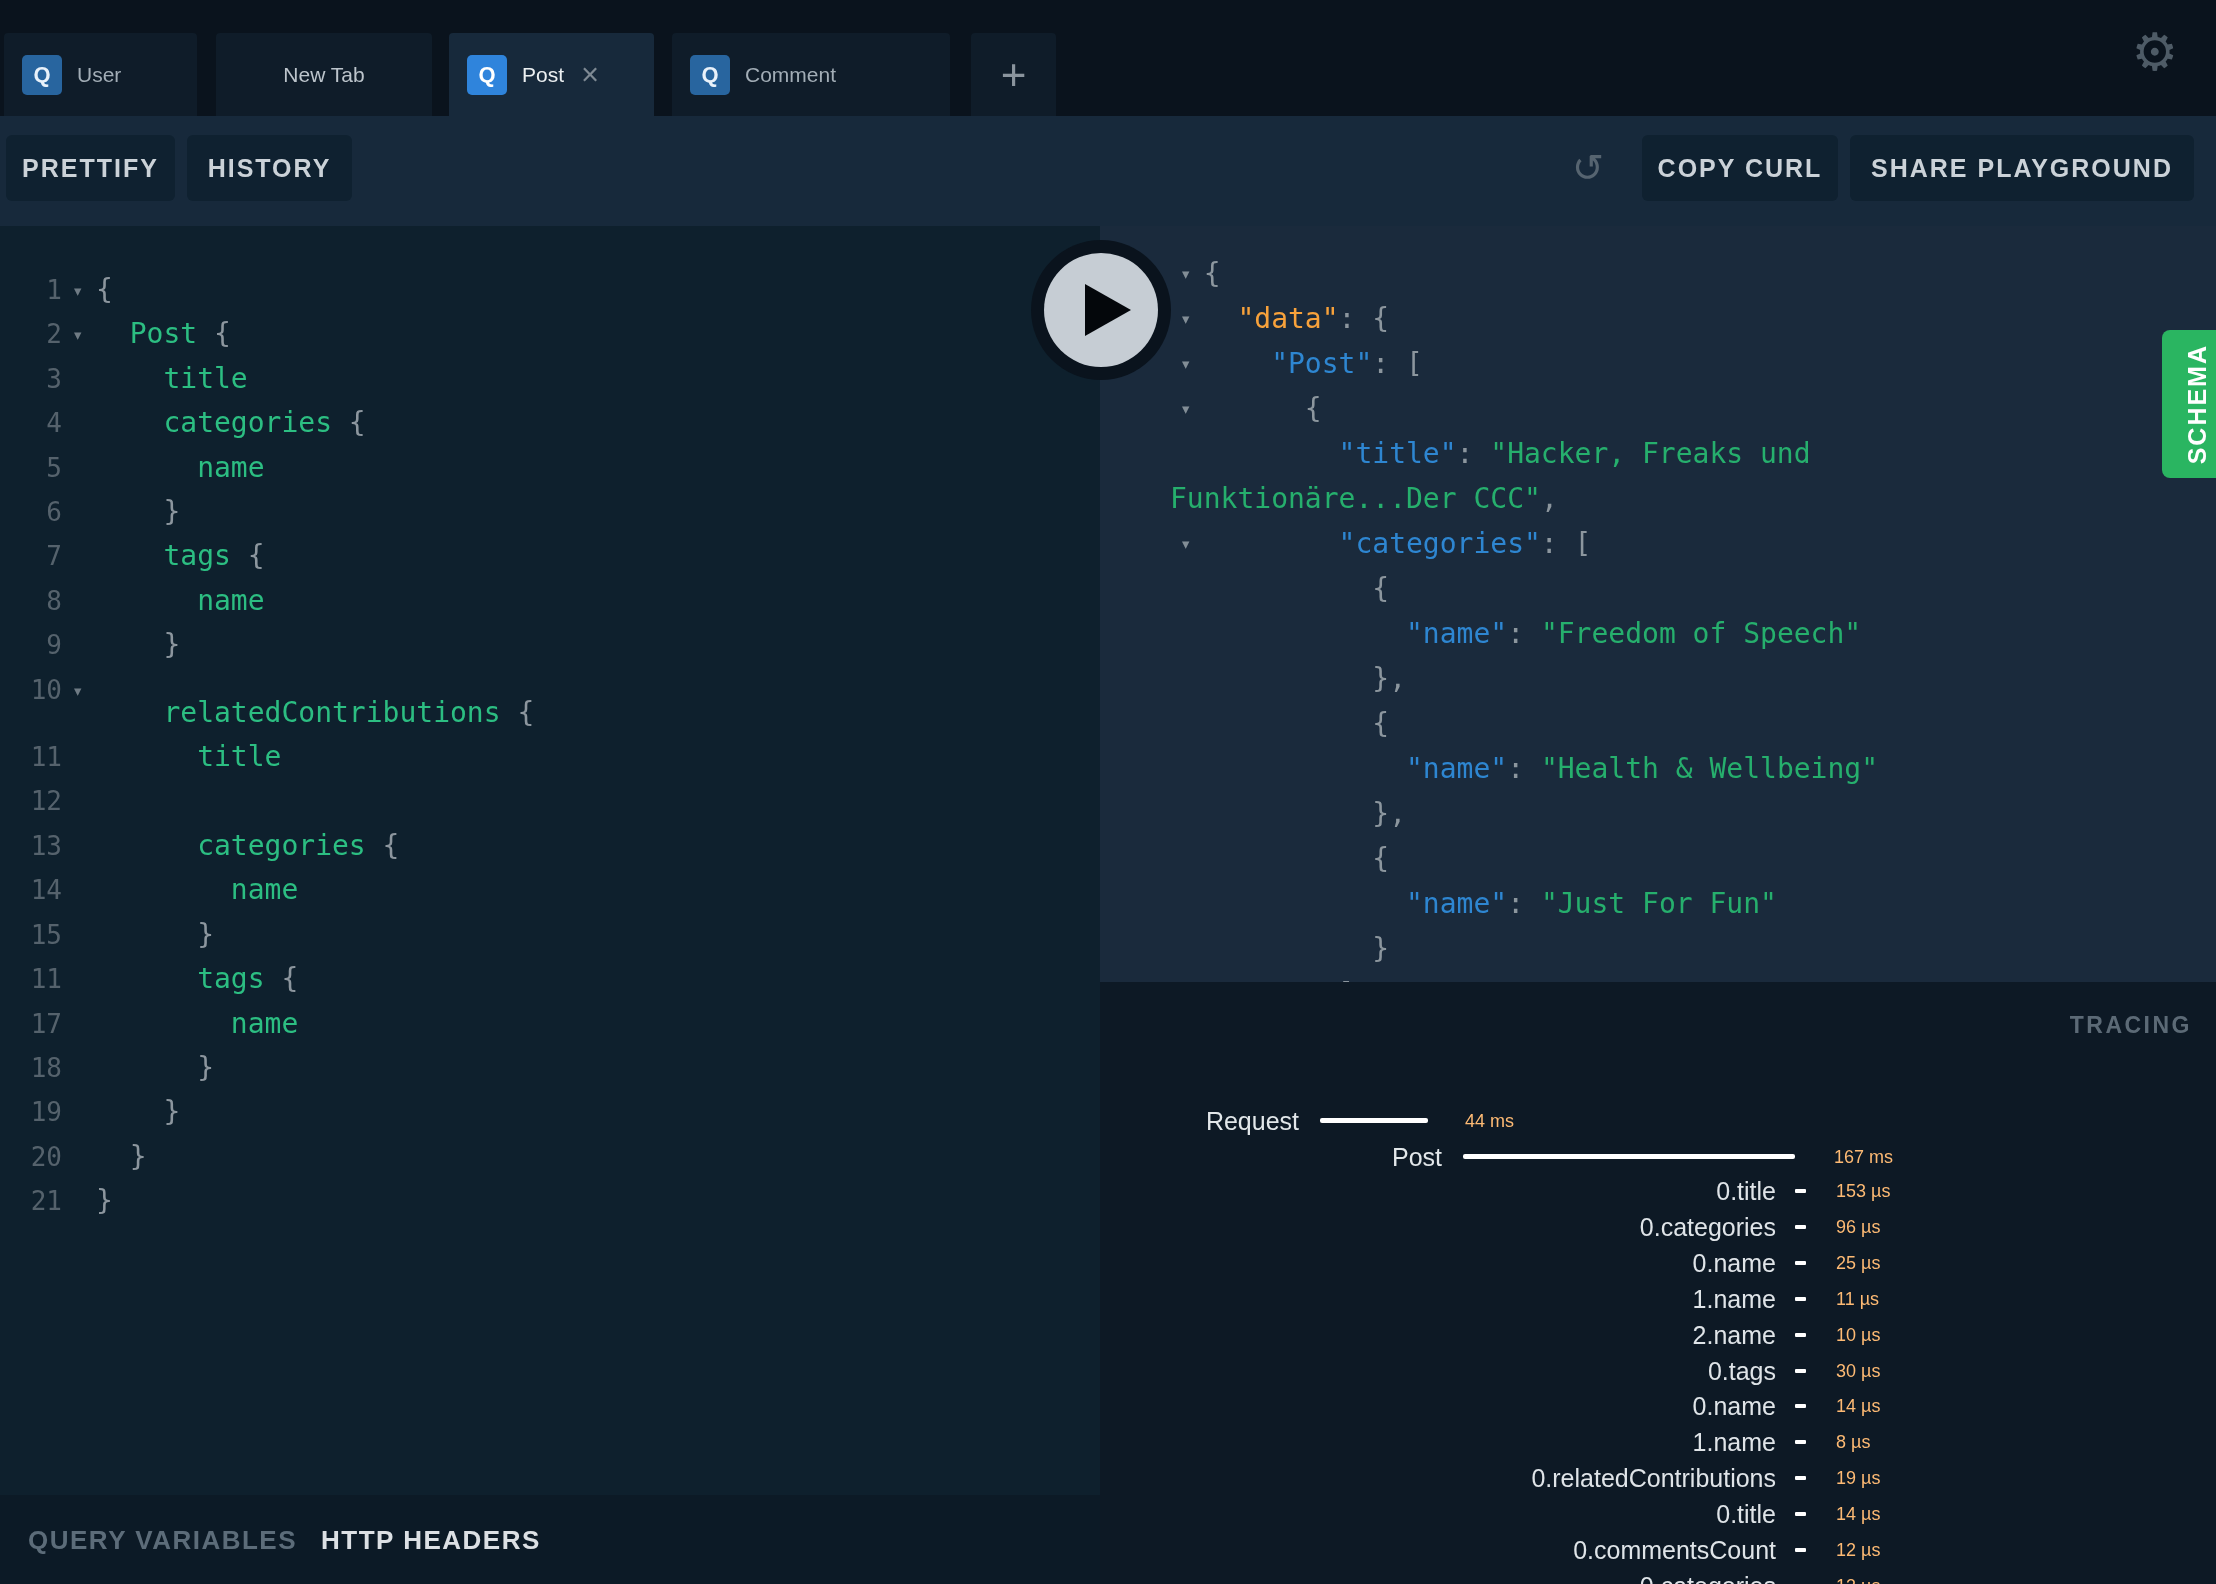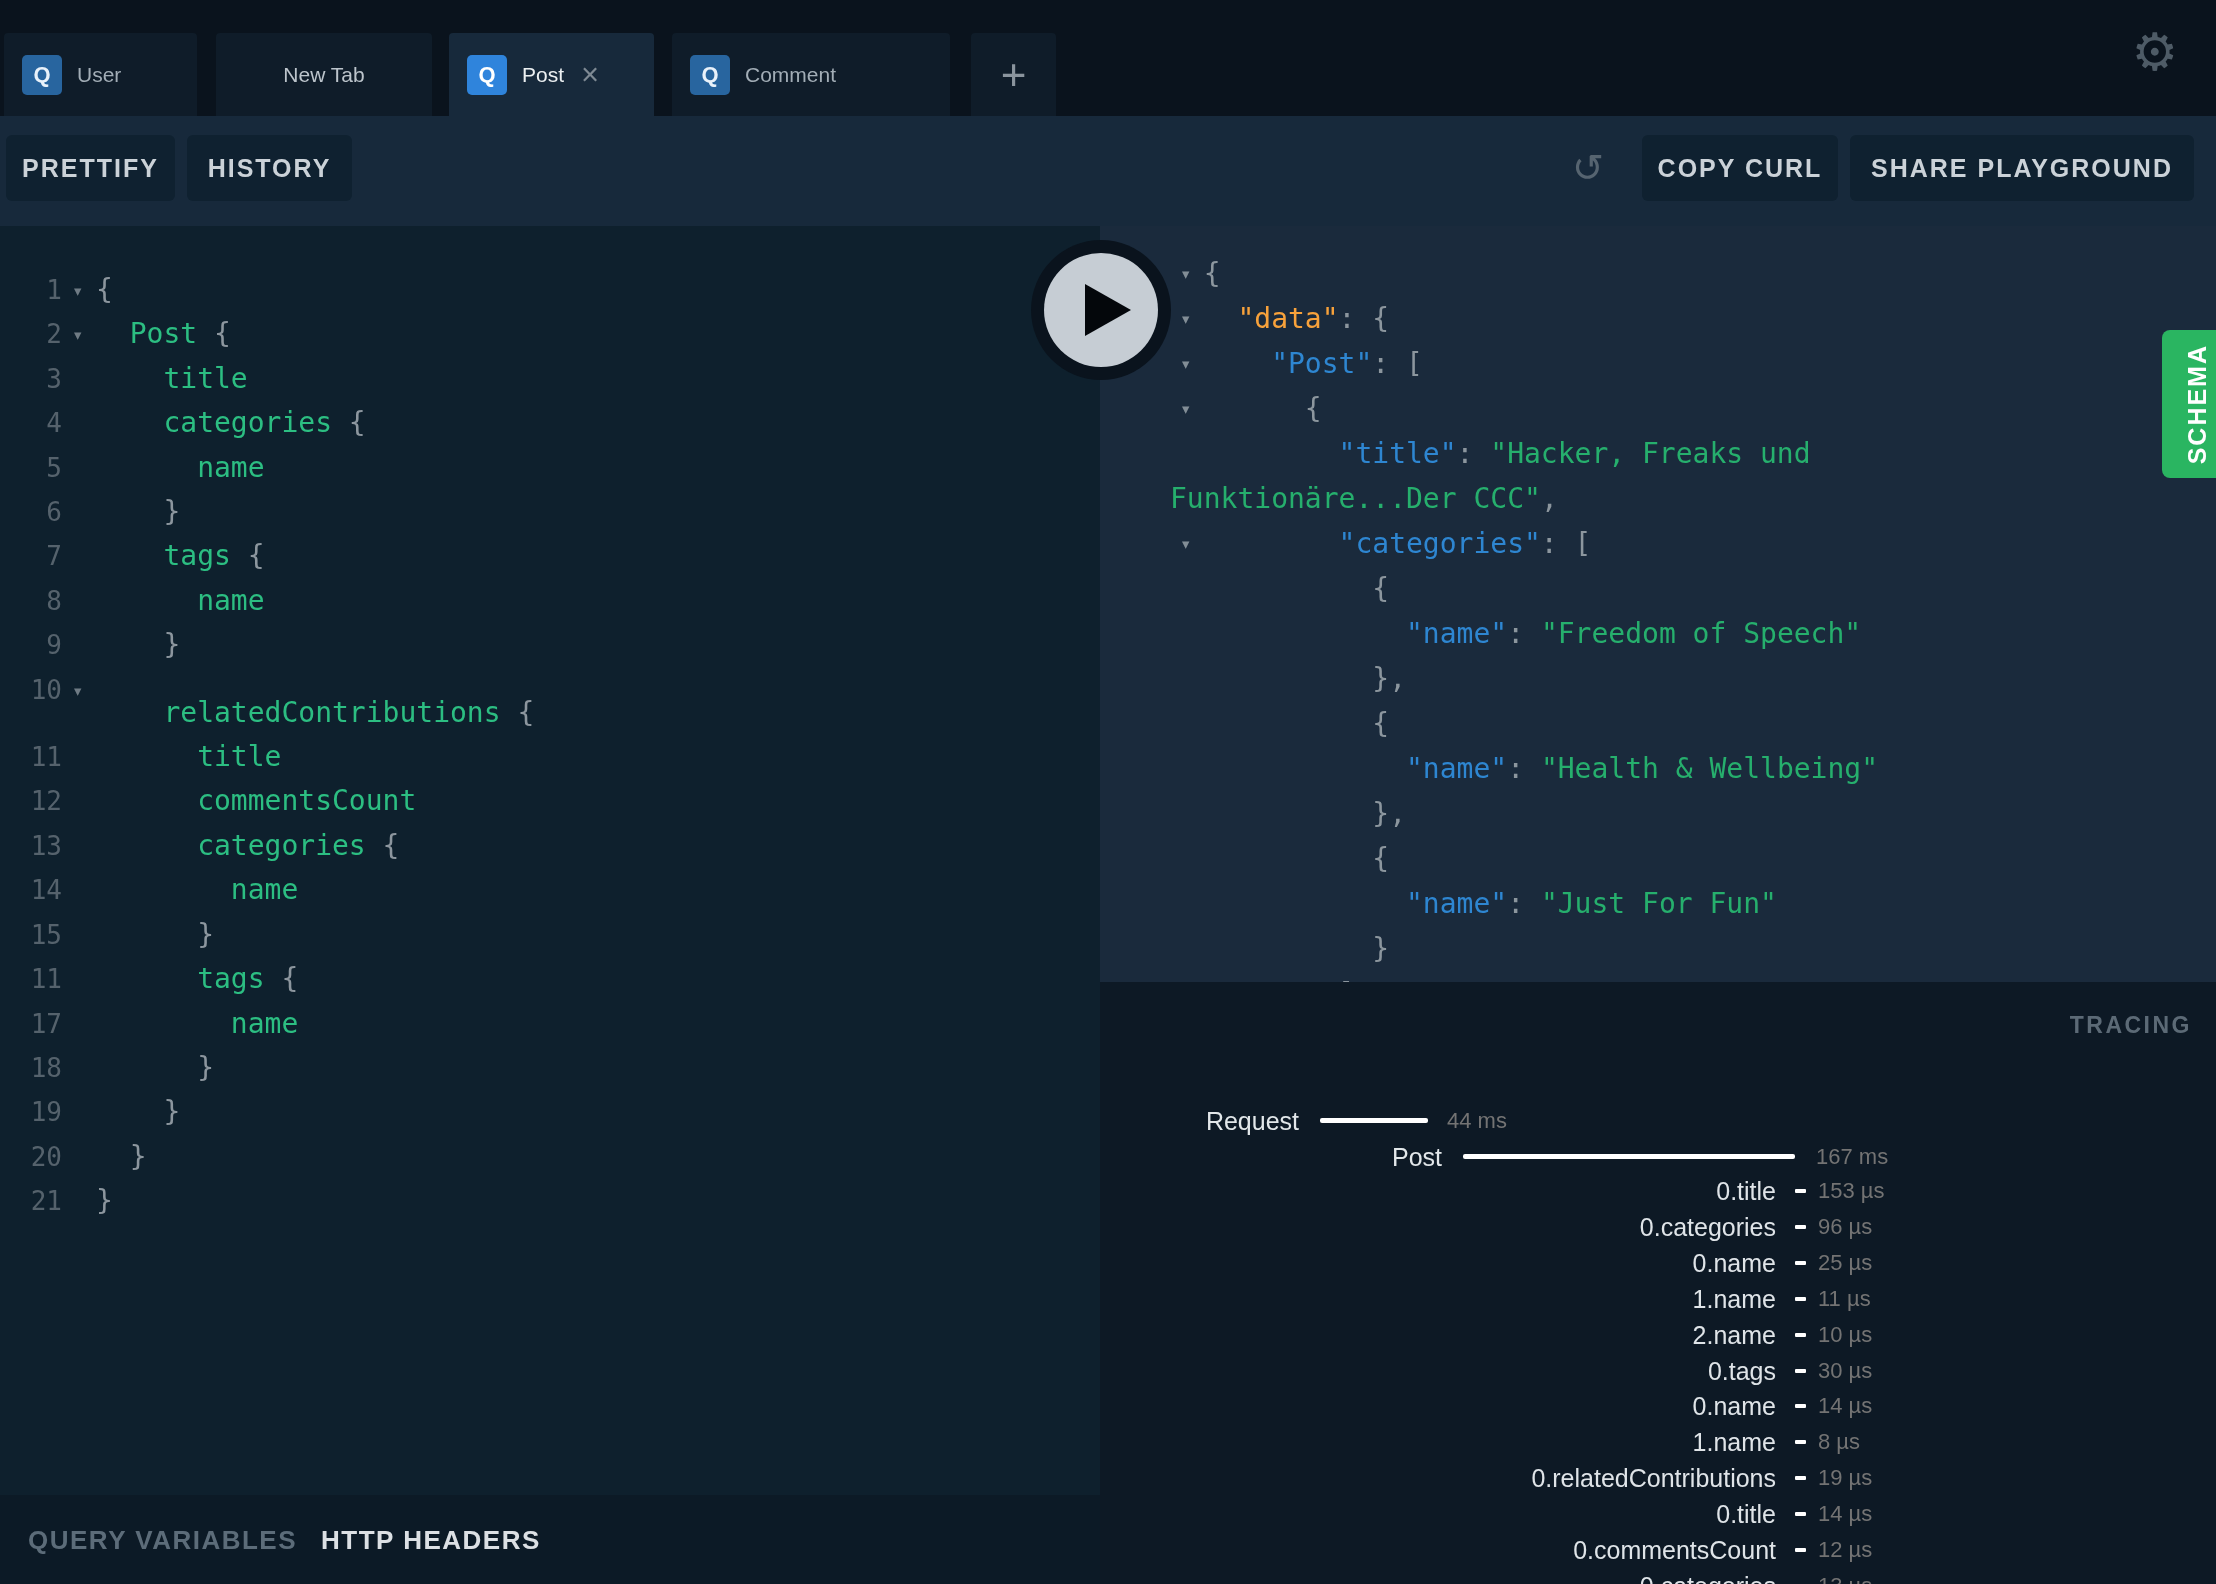--- a/index.html
+++ b/index.html
@@ -98,21 +98,21 @@
   }
   .schema-tab span {
     writing-mode:vertical-rl; transform:rotate(180deg);
     color:#FFFFFF; font-size:25px; font-weight:bold; letter-spacing:2px;
   }
   
   .tracing-pane { position:absolute; left:1100px; top:982px; width:1116px; height:602px; background:#0D1925; overflow:hidden; }
   .tracing-title { position:absolute; right:24px; top:30px; font-size:23px; font-weight:bold; letter-spacing:2.5px; color:#5C6A76; }
   .trace-row { position:absolute; left:0; width:100%; height:0; }
   .t-label { position:absolute; transform:translateY(-50%); white-space:nowrap; font-size:25px; color:#E2E7EA; }
-  .t-time  { position:absolute; transform:translateY(-50%); white-space:nowrap; font-size:22px; color:#737373; }
+  .t-time  { position:absolute; transform:translateY(-50%); white-space:nowrap; font-size:18px; color:#fdba74;margin-left:18px; }
   .t-bar   { position:absolute; top:-3px; height:5px; background:#FFFFFF; border-radius:2px; }
   .t-dash  { position:absolute; top:-2px; left:695px; width:11px; height:4px; background:#FFFFFF; border-radius:1px; }
   .row-request .t-label { right:917px; }
   .row-request .t-bar   { left:220px; width:108px; }
   .row-request .t-time  { left:347px; }
   .row-post .t-label { right:774px; }
   .row-post .t-bar   { left:363px; width:332px; }
   .row-post .t-time  { left:716px; }
   .row-detail .t-label { right:440px; color:#DFE4E8; }
   .row-detail .t-time  { left:718px; }
@@ -159,21 +159,21 @@
         <div class="cl"><span class="ln">2</span><span class="fold">▾</span><span class="codeline" style="padding-left: 2ch;"><span class="tk-field">Post</span><span class="tk-punc"> {</span></span></div>
         <div class="cl"><span class="ln">3</span><span class="fold"></span><span class="codeline" style="padding-left: 4ch;"><span class="tk-field">title</span></span></div>
         <div class="cl"><span class="ln">4</span><span class="fold"></span><span class="codeline" style="padding-left: 4ch;"><span class="tk-field">categories</span><span class="tk-punc"> {</span></span></div>
         <div class="cl"><span class="ln">5</span><span class="fold"></span><span class="codeline" style="padding-left: 6ch;"><span class="tk-field">name</span></span></div>
         <div class="cl"><span class="ln">6</span><span class="fold"></span><span class="codeline" style="padding-left: 4ch;"><span class="tk-punc">}</span></span></div>
         <div class="cl"><span class="ln">7</span><span class="fold"></span><span class="codeline" style="padding-left: 4ch;"><span class="tk-field">tags</span><span class="tk-punc"> {</span></span></div>
         <div class="cl"><span class="ln">8</span><span class="fold"></span><span class="codeline" style="padding-left: 6ch;"><span class="tk-field">name</span></span></div>
         <div class="cl"><span class="ln">9</span><span class="fold"></span><span class="codeline" style="padding-left: 4ch;"><span class="tk-punc">}</span></span></div>
         <div class="cl"><span class="ln">10</span><span class="fold">▾</span><span class="codeline" style="padding-left: 4ch; margin-top: 23px;"><span class="tk-field">relatedContributions</span><span class="tk-punc"> {</span></span></div>
         <div class="cl"><span class="ln">11</span><span class="fold"></span><span class="codeline" style="padding-left: 6ch;"><span class="tk-field">title</span></span></div>
-        <div class="cl"><span class="ln">12</span><span class="fold"></span><span class="codeline" style="padding-left: 6ch;"><span class="tk-field">commentsCount</span></span></div>
+        <div class="cl"><span class="ln">12</span><span class="fold"></span></div>
         <div class="cl"><span class="ln">13</span><span class="fold"></span><span class="codeline" style="padding-left: 6ch;"><span class="tk-field">categories</span><span class="tk-punc"> {</span></span></div>
         <div class="cl"><span class="ln">14</span><span class="fold"></span><span class="codeline" style="padding-left: 8ch;"><span class="tk-field">name</span></span></div>
         <div class="cl"><span class="ln">15</span><span class="fold"></span><span class="codeline" style="padding-left: 6ch;"><span class="tk-punc">}</span></span></div>
         <div class="cl"><span class="ln">11</span><span class="fold"></span><span class="codeline" style="padding-left: 6ch;"><span class="tk-field">tags</span><span class="tk-punc"> {</span></span></div>
         <div class="cl"><span class="ln">17</span><span class="fold"></span><span class="codeline" style="padding-left: 8ch;"><span class="tk-field">name</span></span></div>
         <div class="cl"><span class="ln">18</span><span class="fold"></span><span class="codeline" style="padding-left: 6ch;"><span class="tk-punc">}</span></span></div>
         <div class="cl"><span class="ln">19</span><span class="fold"></span><span class="codeline" style="padding-left: 4ch;"><span class="tk-punc">}</span></span></div>
         <div class="cl"><span class="ln">20</span><span class="fold"></span><span class="codeline" style="padding-left: 2ch;"><span class="tk-punc">}</span></span></div>
         <div class="cl"><span class="ln">21</span><span class="fold"></span><span class="codeline" style="padding-left: 0ch;"><span class="tk-punc">}</span></span></div>
       </div>

